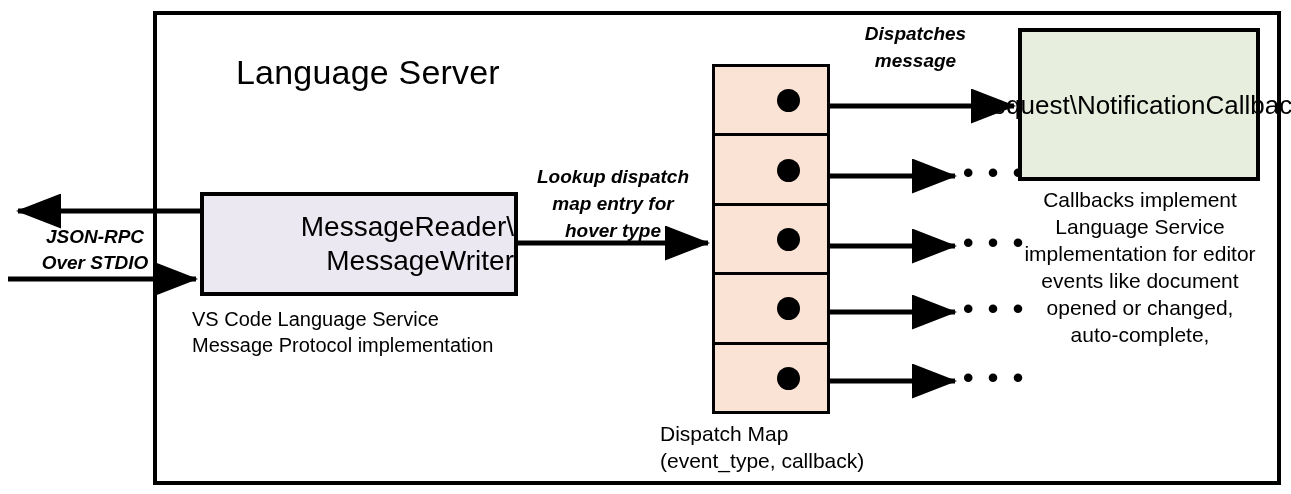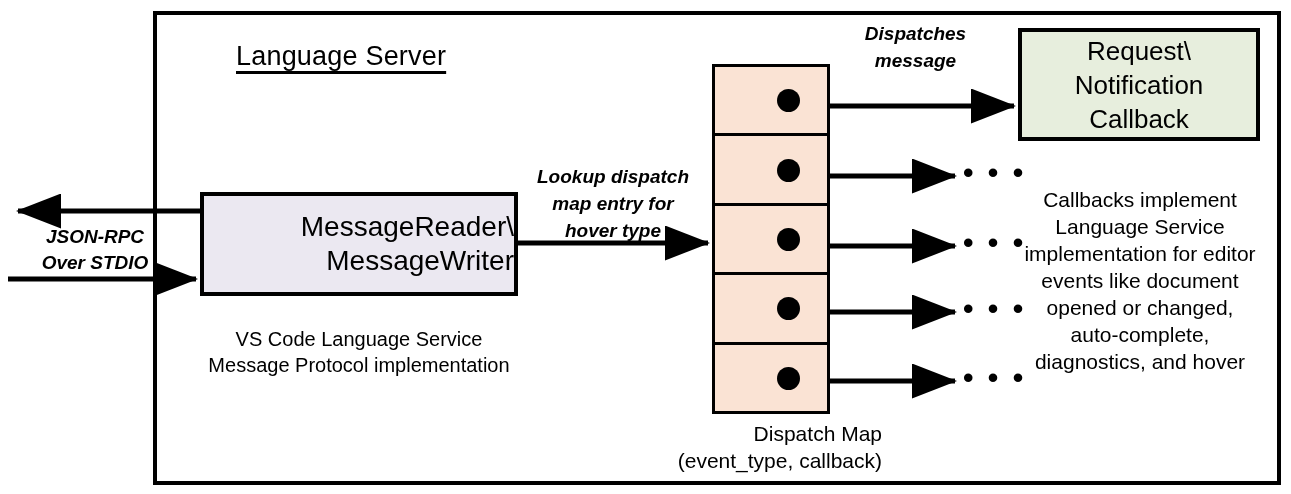--- a/index.html
+++ b/index.html
@@ -25,26 +25,25 @@
     width: 1128px;
     height: 474px;
     border: 4px solid #000000;
     box-sizing: border-box;
     background: transparent;
   }
 
   
   #server-title {
     left: 236px;
-    top: 32px;
+    top: 48px;
     width: 400px;
-    font-size: 27px;
+    font-size: 34px;
     line-height: 48px;
     letter-spacing: 0.2px;
-    text-decoration: underline;
     text-underline-offset: 6px;
     text-decoration-thickness: 3px;
     white-space: nowrap;
   }
 
   
   #message-reader-box {
     left: 200px;
     top: 192px;
     width: 318px;
@@ -57,24 +56,23 @@
     align-items: flex-end;
     justify-content: center;
     font-size: 28px;
     line-height: 34px;
     text-align: center;
   }
   #message-reader-caption {
     left: 192px;
     top: 306px;
     width: 334px;
-    text-align: center;
+    text-align: left;
     font-size: 20px;
     line-height: 26px;
-    margin-top: 20px;
   }
 
   
   #jsonrpc-label {
     left: 20px;
     top: 224px;
     width: 150px;
     text-align: center;
     font-size: 19px;
     line-height: 26px;
@@ -134,36 +132,36 @@
     width: 23px;
     height: 23px;
     margin-top: -11px;
     border-radius: 50%;
     background: #000000;
   }
   #dispatch-map-caption {
     left: 660px;
     top: 420px;
     width: 222px;
-    text-align: right;
+    text-align: left;
     font-size: 21px;
     line-height: 27px;
   }
 
   
   #callback-box {
     left: 1018px;
     top: 28px;
     width: 242px;
-    height: 113px;
+    height: 153px;
     background: #e7eedd;
     border: 4px solid #000000;
     box-sizing: border-box;
     display: flex;
-    flex-direction: column;
+    flex-direction: row;
     align-items: center;
     justify-content: center;
     font-size: 26px;
     line-height: 34px;
     text-align: center;
   }
   #callback-description {
     left: 1004px;
     top: 186px;
     width: 272px;
@@ -294,16 +292,15 @@
     <div>Callback</div>
   </div>
 
   <div class="abs" id="callback-description">
     <div>Callbacks implement</div>
     <div>Language Service</div>
     <div>implementation for editor</div>
     <div>events like document</div>
     <div>opened or changed,</div>
     <div>auto-complete,</div>
-    <div>diagnostics, and hover</div>
   </div>
 
 </div>
 
 </body></html>

